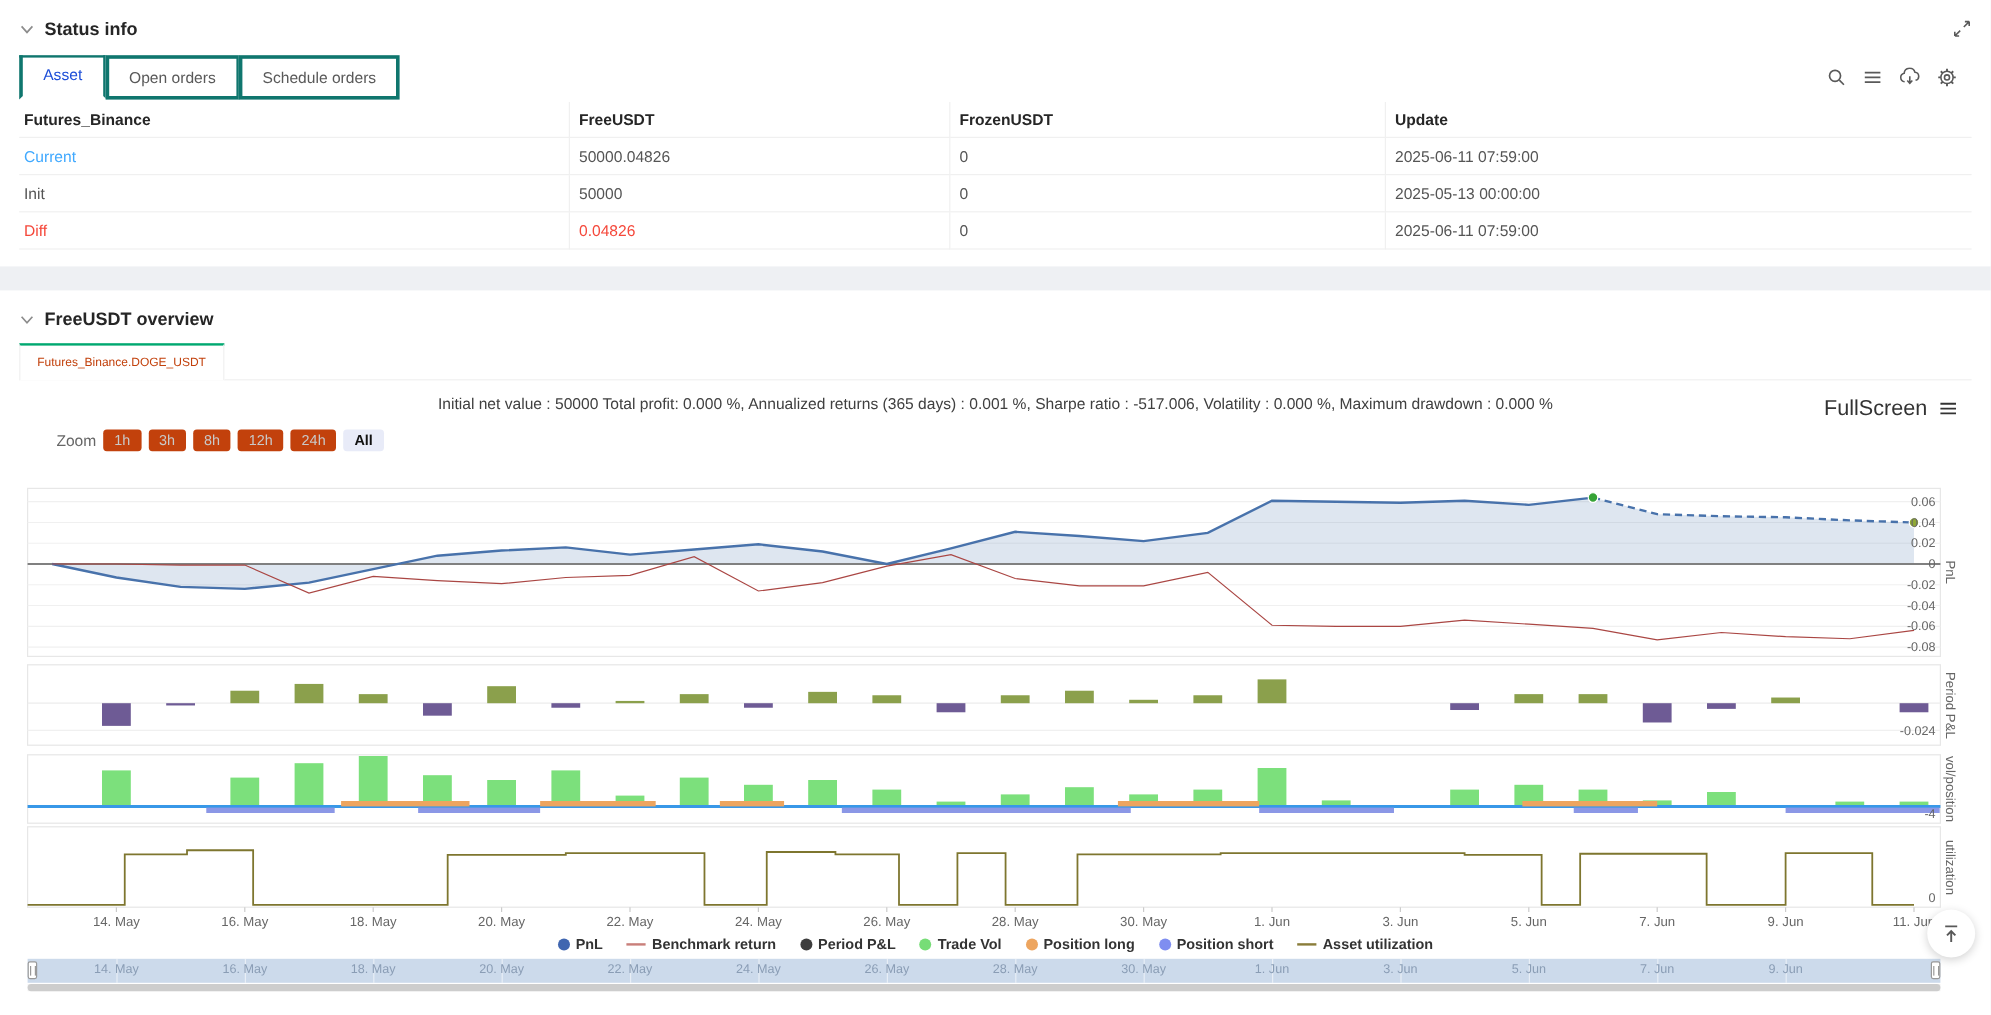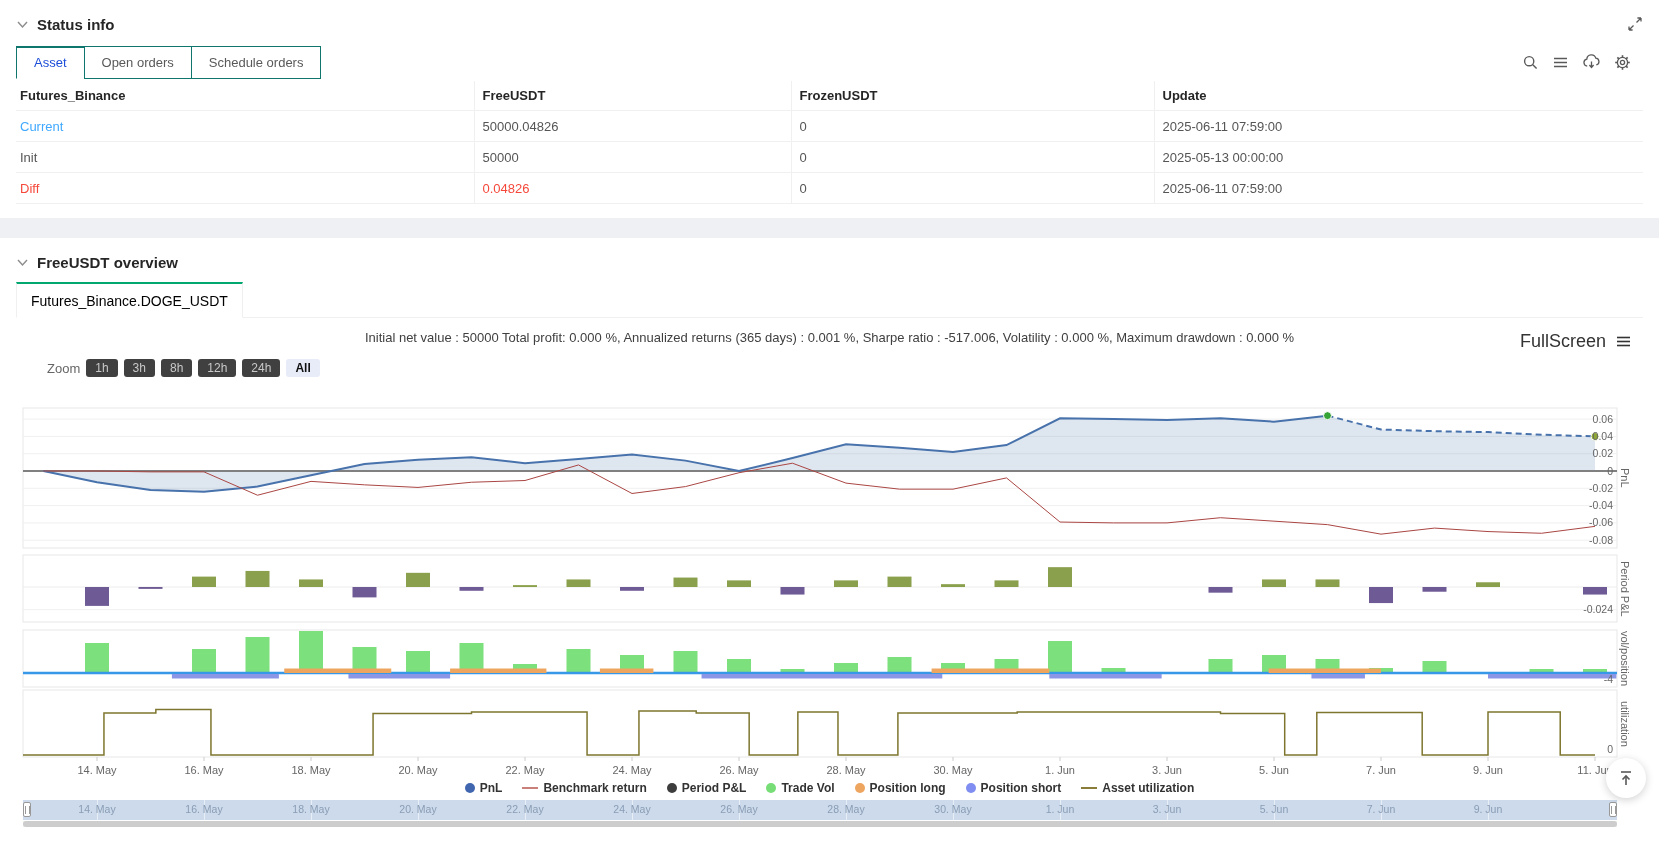--- a/index.html
+++ b/index.html
@@ -15,21 +15,21 @@
   .card-head{display:flex;align-items:center;gap:8px;height:24px;}
   .card-title{font-size:15px;font-weight:bold;color:#262626;}
   .chev{display:inline-flex;color:#8c8c8c;cursor:pointer;}
   .head-right{margin-left:auto;display:inline-flex;color:#595959;cursor:pointer;}
 
   
   .tabs-row{display:flex;align-items:center;margin-top:10px;}
   .tabs{display:flex;}
   .tab{
     padding:8px 17px;font-size:13px;color:#595959;background:#fff;
-    border:1px solid #0f766e;margin-left:-1px;cursor:pointer;position:relative;
+    border:3px solid #0f766e;margin-left:-1px;cursor:pointer;position:relative;
   }
   .tab:first-child{margin-left:0;}
   .tab.active{color:#1d4ed8;border-top:2px solid #0f766e;padding-top:7px;border-bottom-color:#fff;}
   .tab-icons{margin-left:auto;display:flex;gap:13px;align-items:center;color:#595959;margin-right:12px;}
   .tab-icons svg{cursor:pointer;display:block;}
 
   
   table{border-collapse:collapse;width:100%;margin-top:2px;font-size:13px;table-layout:fixed;}
   th,td{
     text-align:left;border-bottom:1px solid #f0f0f0;border-right:1px solid #f0f0f0;
@@ -37,29 +37,29 @@
   }
   th{color:#262626;font-weight:bold;height:29px;}
   th:last-child,td:last-child{border-right:none;}
   td:first-child,th:first-child{padding-left:4px;}
   .c-blue{color:#40a9ff;cursor:pointer;}
   .c-red{color:#f5483b;}
 
   
   .etab-strip{border-bottom:1px solid #f0f0f0;margin-top:8px;}
   .etab{
-    display:inline-block;padding:9px 14px 8px;font-size:14px;color:#000000;background:#fff;
+    display:inline-block;padding:9px 14px 8px;font-size:10px;color:#c2410c;background:#fff;
     border:1px solid #f0f0f0;border-top:2px solid #00a870;border-bottom:1px solid #fff;
     margin-bottom:-1px;cursor:pointer;
   }
   .stats-row{position:relative;margin-top:12px;height:20px;}
   .stats-line{text-align:center;font-size:13px;color:#404040;}
   .fullscreen-box{position:absolute;right:12px;top:1px;display:flex;align-items:center;gap:10px;font-size:18px;color:#333;cursor:pointer;}
   .zoom-row{display:flex;align-items:center;gap:6px;margin-top:8px;padding-left:7px;font-size:13px;color:#666;height:20px;margin-left:24px;}
-  .zbtn{font-size:12px;padding:2px 9px;border-radius:3px;background:#404040;color:#c9c9c9;cursor:pointer;}
+  .zbtn{font-size:12px;padding:2px 9px;border-radius:3px;background:#c2410c;color:#c9c9c9;cursor:pointer;}
   .zbtn.active{background:#e8ebf8;color:#111;font-weight:bold;}
 
   
   #chart-wrap{position:relative;margin-top:2px;height:450px;}
   #chart-svg{position:absolute;left:0;top:0;}
   .ylab{position:absolute;left:1603px;display:flex;align-items:center;}
   .ylab span{writing-mode:vertical-rl;font-size:11px;color:#666;}
   #x-labels .xl{position:absolute;top:384px;transform:translateX(-50%);font-size:11px;color:#666;white-space:nowrap;}
   #legend{position:absolute;top:401px;left:0;width:1627px;display:flex;justify-content:center;gap:20px;align-items:center;}
   .li{display:flex;align-items:center;gap:5px;cursor:pointer;}

